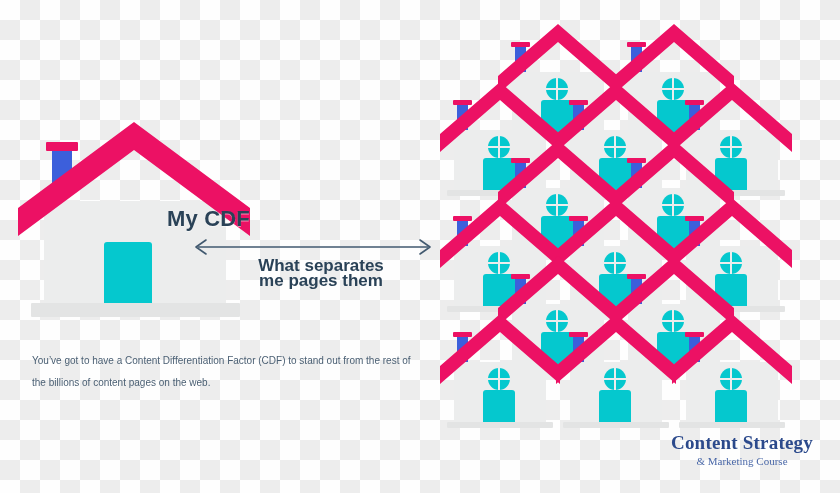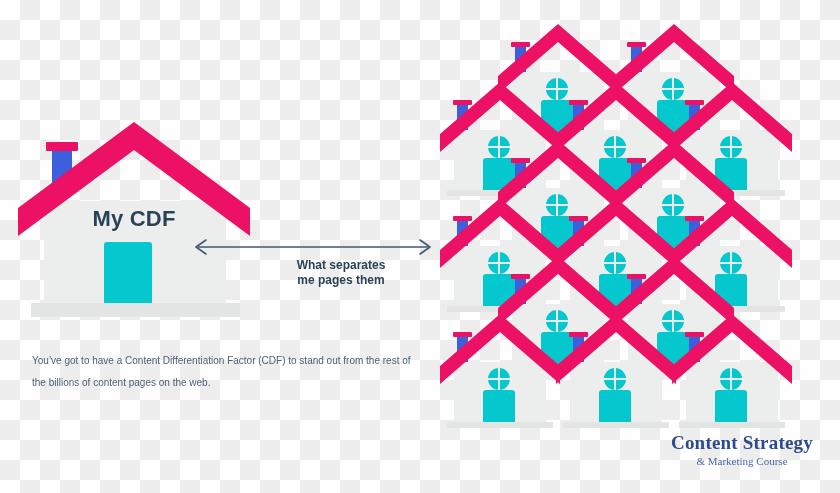--- a/index.html
+++ b/index.html
@@ -53,37 +53,37 @@
   #main-house .h-body   { left: 26px; top: 83px; width: 182px; height: 104px; }
   #main-house .h-ground { left: 13px; top: 185px; width: 209px; height: 14px; }
   #main-house .h-door   { left: 86px; top: 124px; width: 48px; height: 62px; }
   #main-house .mh-chim-stack { left: 34px; top: 30px; width: 20px; height: 46px; }
   #main-house .mh-chim-cap   { left: 28px; top: 24px; width: 32px; height: 9px; }
   #main-house .roof-svg { position: absolute; left: 0; top: 0; }
   #main-label {
     position: absolute;
     left: 0; right: 0;
     top: 88px;
-    text-align: center;
+    text-align: right;
     font-size: 22px;
     font-weight: bold;
     color: #2a4257;
     letter-spacing: 0.2px;
     text-shadow: 0 1px 0 rgba(255,255,255,0.5);
   }
 
   
   #arrow { position: absolute; left: 188px; top: 238px; width: 250px; height: 18px; }
   #arrow-caption {
     position: absolute;
-    left: 246px;
+    left: 226px;
     top: 258px;
     width: 190px;
     text-align: center;
-    font-size: 12px;
+    font-size: 17px;
     font-weight: bold;
     color: #2a4257;
     line-height: 15px;
   }
 
   
   #paragraph {
     position: absolute;
     left: 32px;
     top: 350px;

